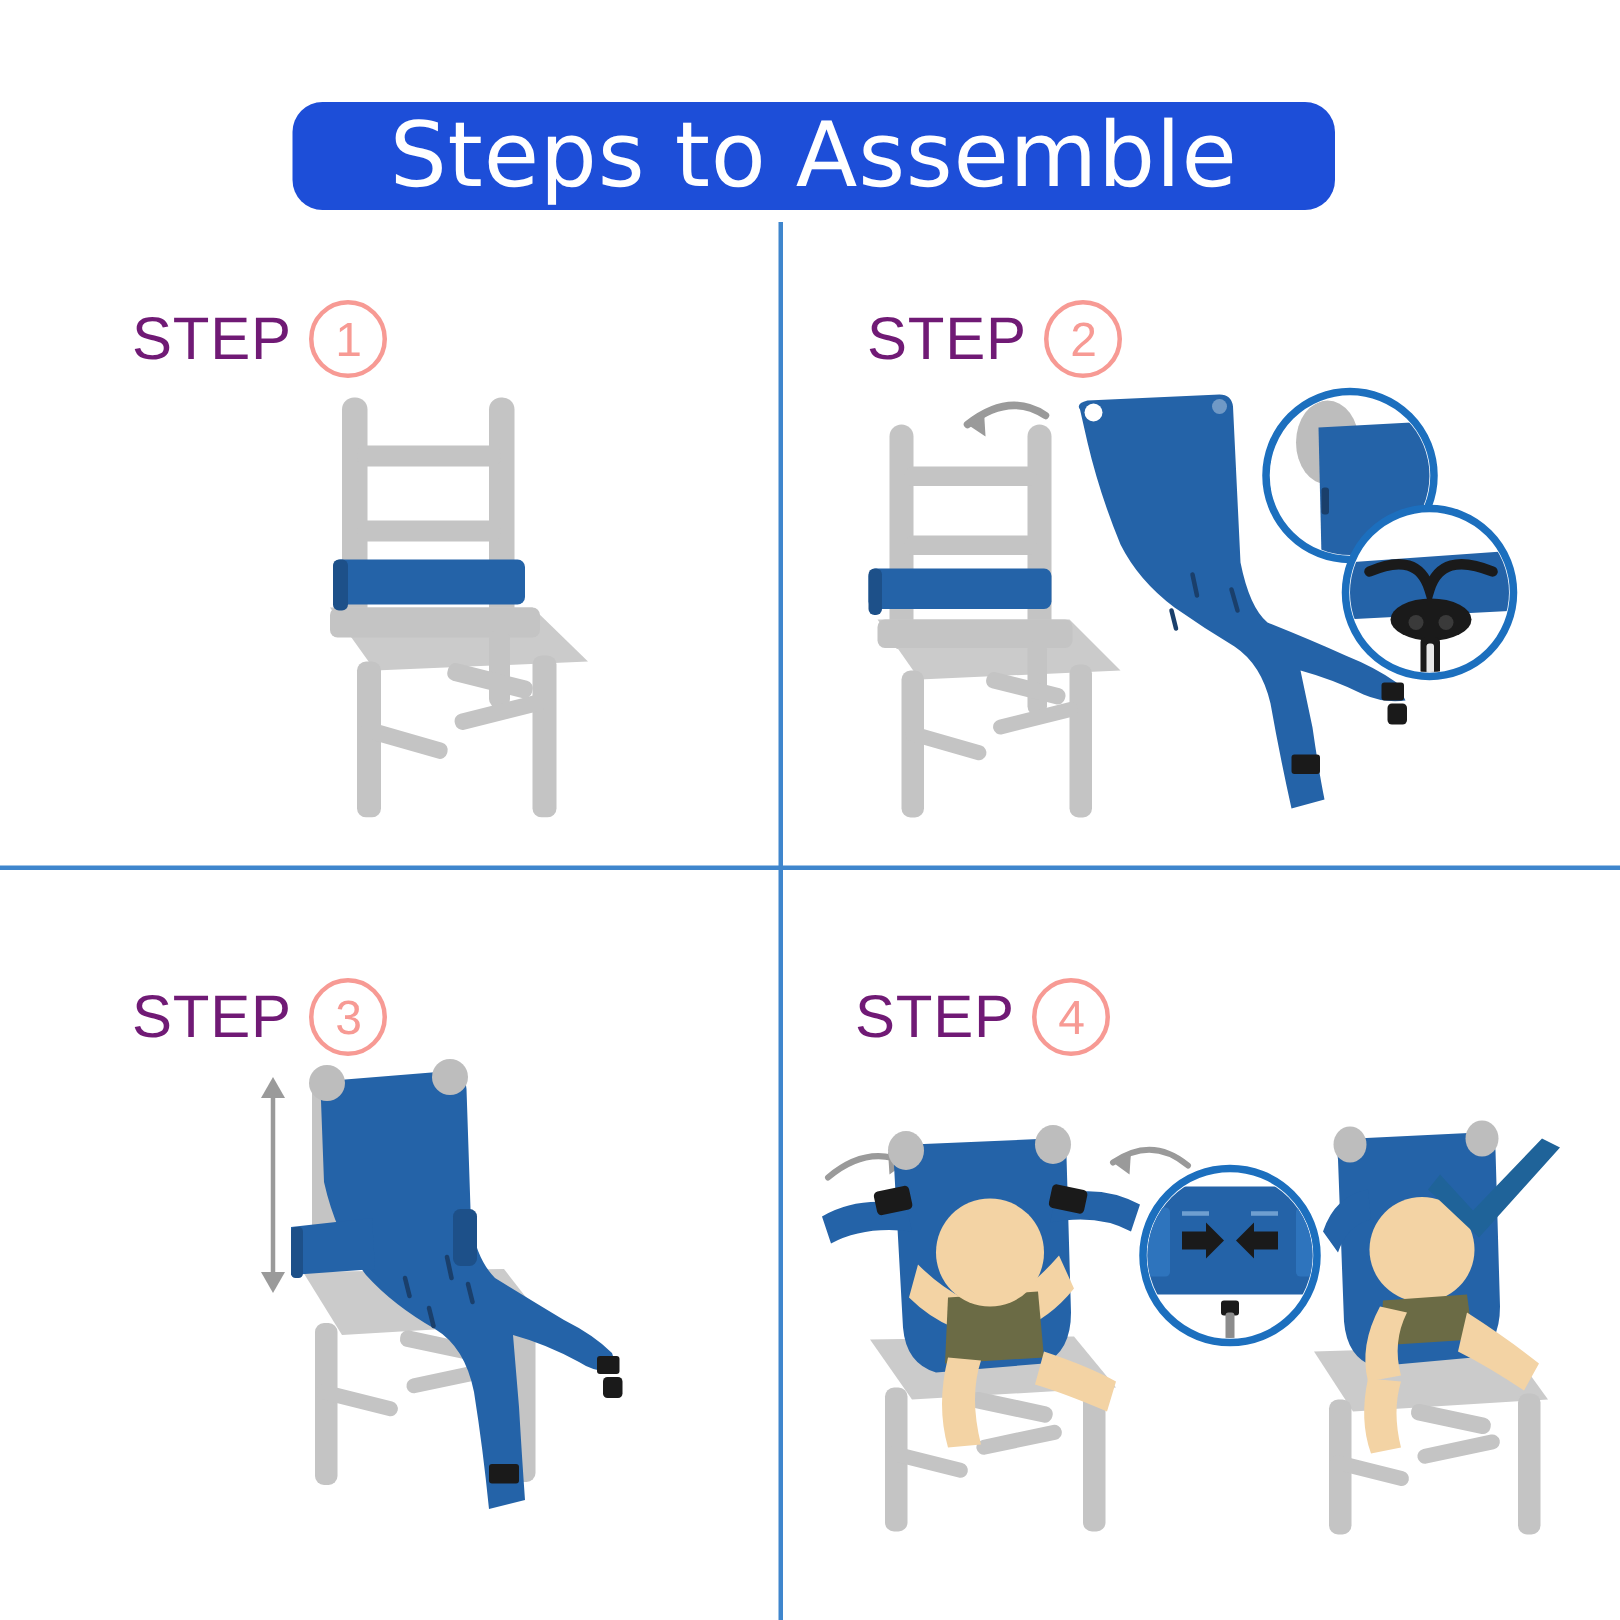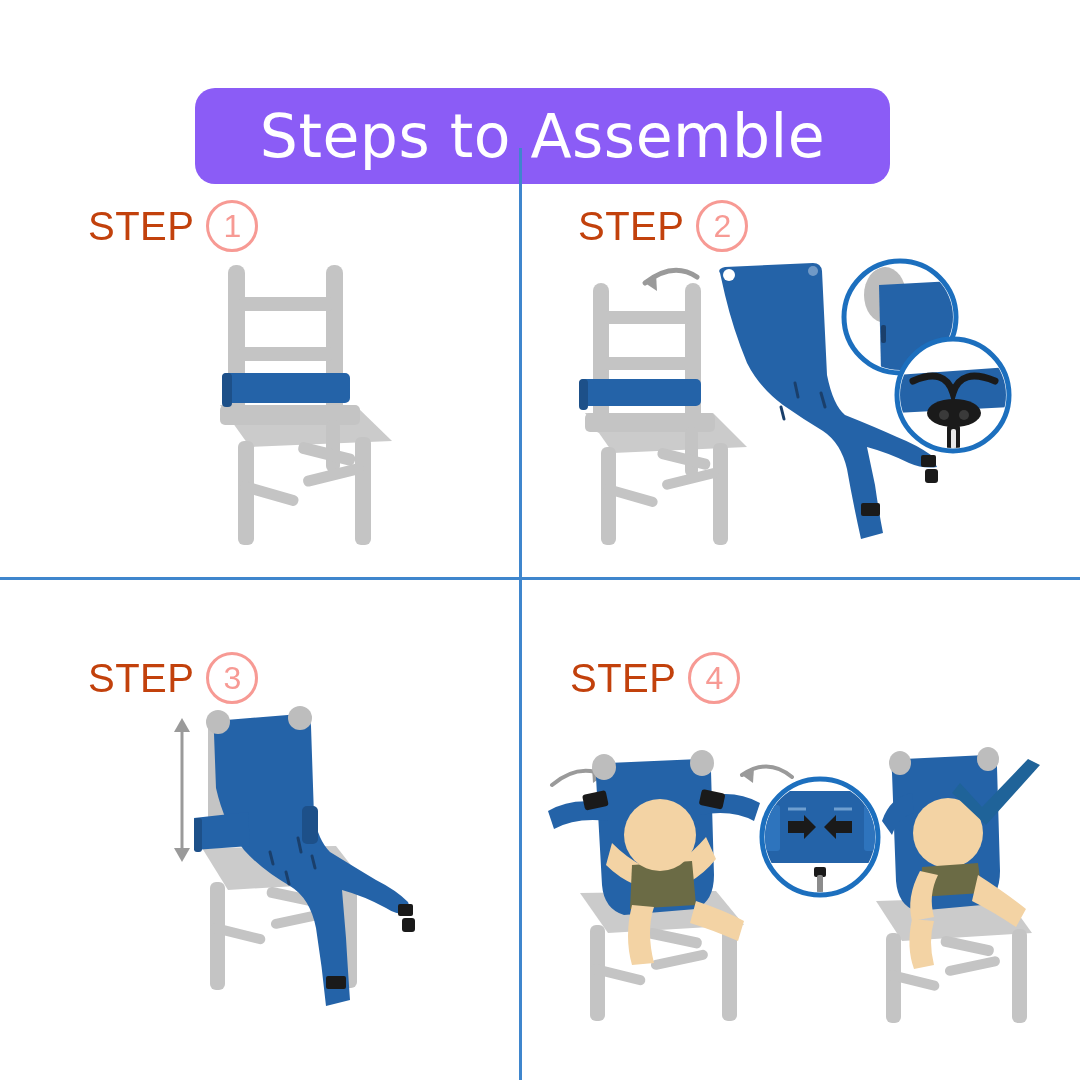--- a/index.html
+++ b/index.html
@@ -19,27 +19,26 @@
     inset: 0;
     background: #ffffff;
   }
 
   
   .title-banner {
     position: absolute;
     left: 195px;
     top: 68px;
     width: 695px;
-    height: 96px;
-    background: #8b5cf6;
+    height: 72px;
+    background: #1d4ed8;
     border-radius: 20px;
     display: flex;
     align-items: center;
     justify-content: center;
-    margin-top: 20px;
   }
   .title-text {
     color: #ffffff;
     font-size: 60px;
     font-weight: 400;
     letter-spacing: 0.5px;
     line-height: 1;
     white-space: nowrap;
     font-family: "DejaVu Sans", sans-serif;
   }
@@ -63,21 +62,21 @@
   }
 
   
   .step-label {
     position: absolute;
     display: flex;
     align-items: center;
     gap: 12px;
   }
   .step-word {
-    color: #c2410c;
+    color: #701a75;
     font-size: 40px;
     font-weight: 400;
     letter-spacing: 0.5px;
     line-height: 1;
     font-family: "Liberation Sans", sans-serif;
   }
   .step-circle {
     width: 52px;
     height: 52px;
     border: 3px solid #f79a94;

